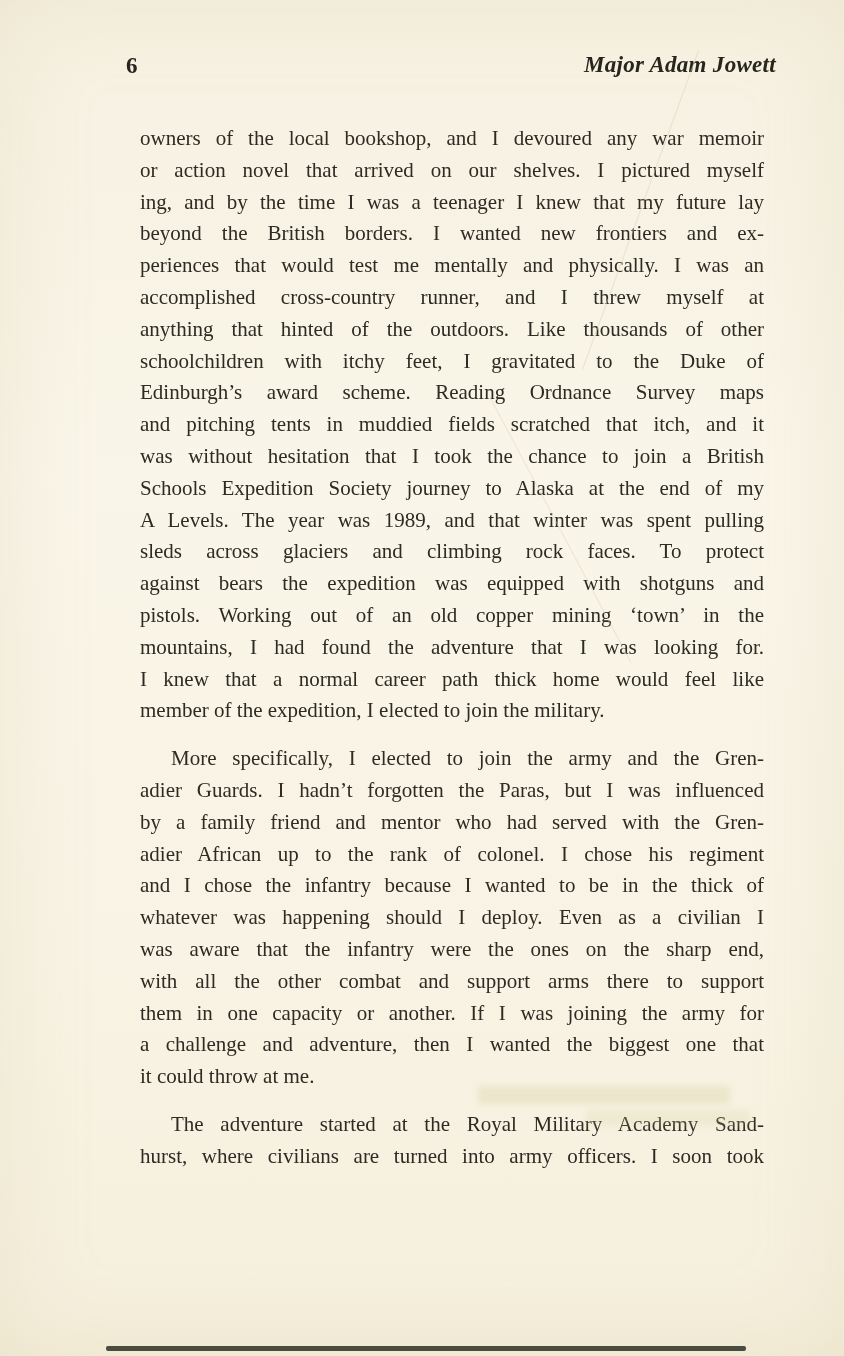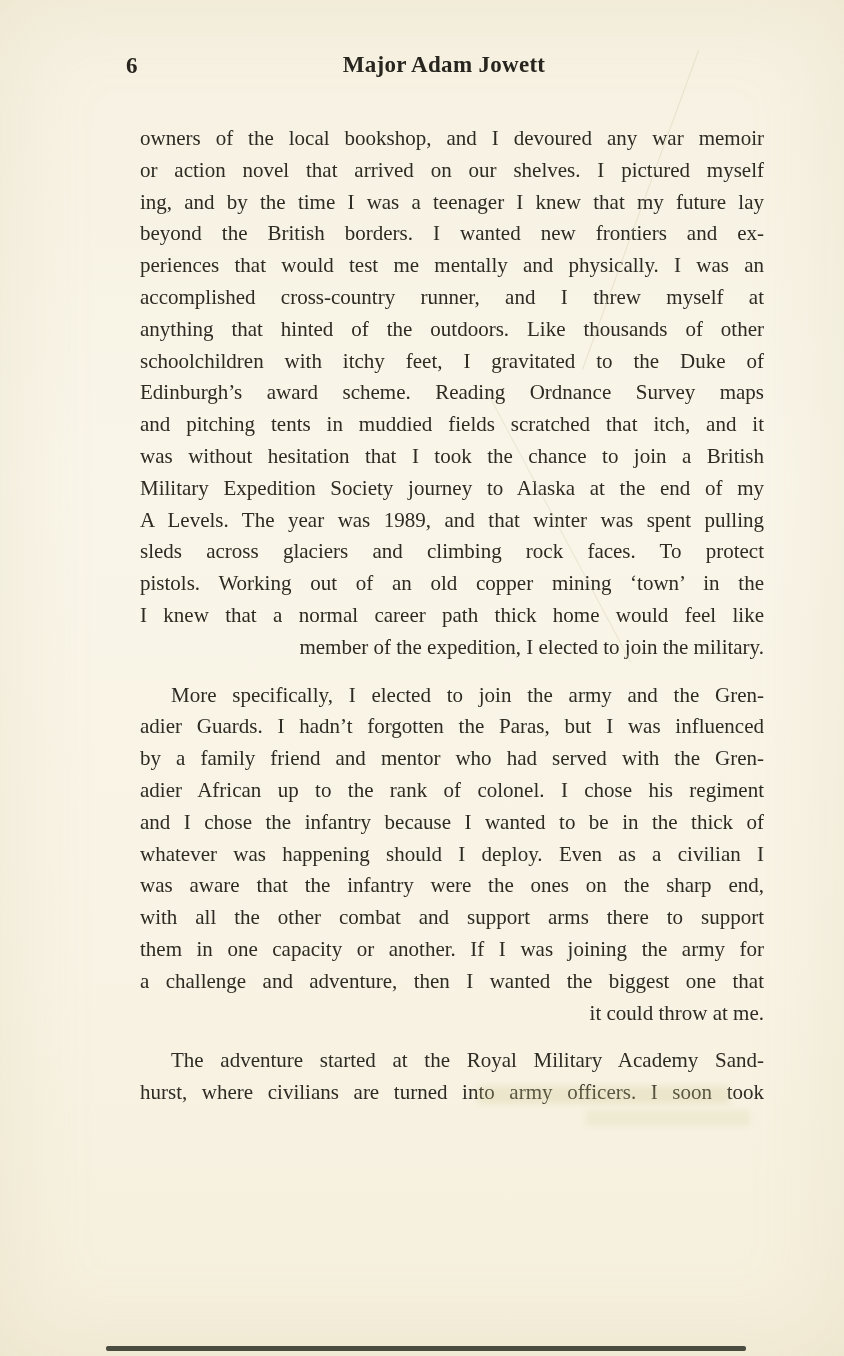--- a/index.html
+++ b/index.html
@@ -18,33 +18,34 @@
   }
   .header {
     position: absolute;
     top: 52px; left: 124px; width: 656px; height: 30px;
     font-weight: bold;
     font-size: 23px;
     color: #27251e;
   }
   .pagenum { position: absolute; left: 2px; top: 1px; }
   .running-title {
-    position: absolute; left: 0; right: 16px; top: 0;
-    text-align: center;
+    position: absolute; left: 0; right: 4px; top: 0;
+    text-align: right;
     letter-spacing: 0.3px;
+    font-style: italic;
   }
   .text-block {
     position: absolute;
     top: 107px; left: 124px; width: 656px;
     font-size: 21px;
     line-height: 31.8px;
     color: #2d2b23;
   }
   .para { margin: 16px; }
-  .line { text-align: right; }
+  .line { text-align: left; }
   .line.j { text-align: justify; text-align-last: justify; }
   .line.indent { text-indent: 31px; }
 
   
   .ghost-mark-1 {
     position: absolute; left: 478px; top: 1086px; width: 252px; height: 18px;
     background: #cfc993; opacity: 0.28; filter: blur(3px);
   }
   .ghost-mark-2 {
     position: absolute; left: 586px; top: 1110px; width: 164px; height: 16px;
@@ -81,24 +82,26 @@
         <div class="line j">or action novel that arrived on our shelves. I pictured myself</div>
         <div class="line j">ing, and by the time I was a teenager I knew that my future lay</div>
         <div class="line j">beyond the British borders. I wanted new frontiers and ex-</div>
         <div class="line j">periences that would test me mentally and physically. I was an</div>
         <div class="line j">accomplished cross-country runner, and I threw myself at</div>
         <div class="line j">anything that hinted of the outdoors. Like thousands of other</div>
         <div class="line j">schoolchildren with itchy feet, I gravitated to the Duke of</div>
         <div class="line j">Edinburgh’s award scheme. Reading Ordnance Survey maps</div>
         <div class="line j">and pitching tents in muddied fields scratched that itch, and it</div>
         <div class="line j">was without hesitation that I took the chance to join a British</div>
-        <div class="line j">Military Expedition Society journey to Alaska at the end of my</div>
+        <div class="line j">Schools Expedition Society journey to Alaska at the end of my</div>
         <div class="line j">A Levels. The year was 1989, and that winter was spent pulling</div>
         <div class="line j">sleds across glaciers and climbing rock faces. To protect</div>
+        <div class="line j">against bears the expedition was equipped with shotguns and</div>
         <div class="line j">pistols. Working out of an old copper mining ‘town’ in the</div>
+        <div class="line j">mountains, I had found the adventure that I was looking for.</div>
         <div class="line j">I knew that a normal career path thick home would feel like</div>
         <div class="line">member of the expedition, I elected to join the military.</div>
       </div>
       <div class="para">
         <div class="line j indent">More specifically, I elected to join the army and the Gren-</div>
         <div class="line j">adier Guards. I hadn’t forgotten the Paras, but I was influenced</div>
         <div class="line j">by a family friend and mentor who had served with the Gren-</div>
         <div class="line j">adier African up to the rank of colonel. I chose his regiment</div>
         <div class="line j">and I chose the infantry because I wanted to be in the thick of</div>
         <div class="line j">whatever was happening should I deploy. Even as a civilian I</div>

